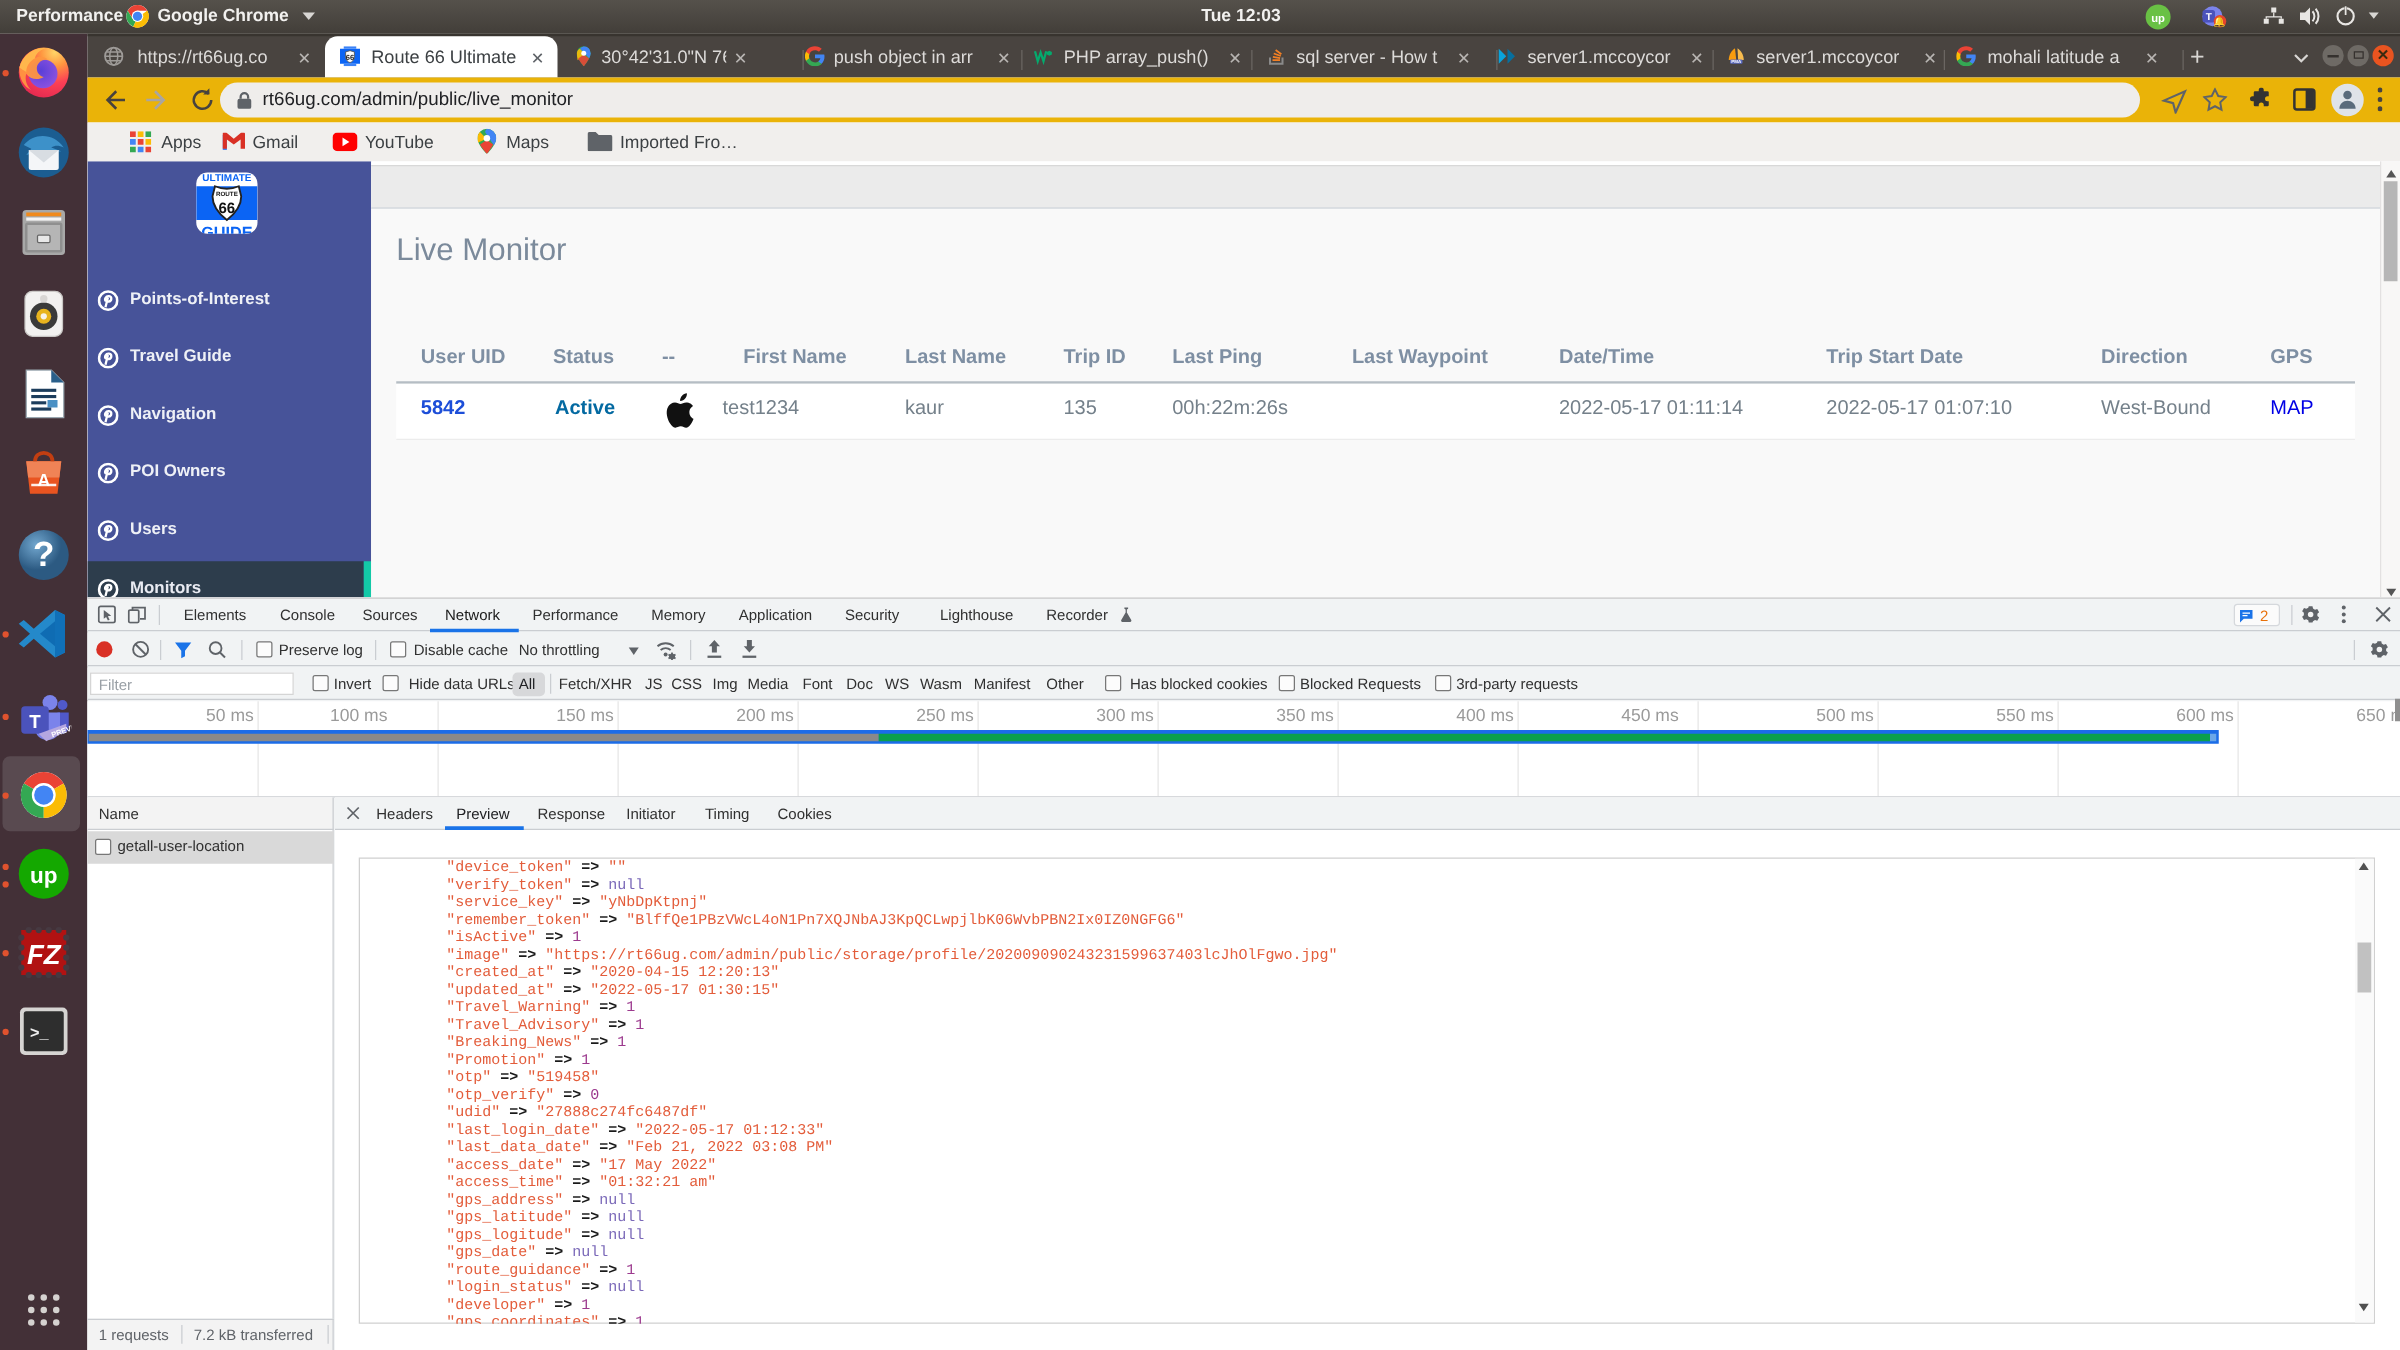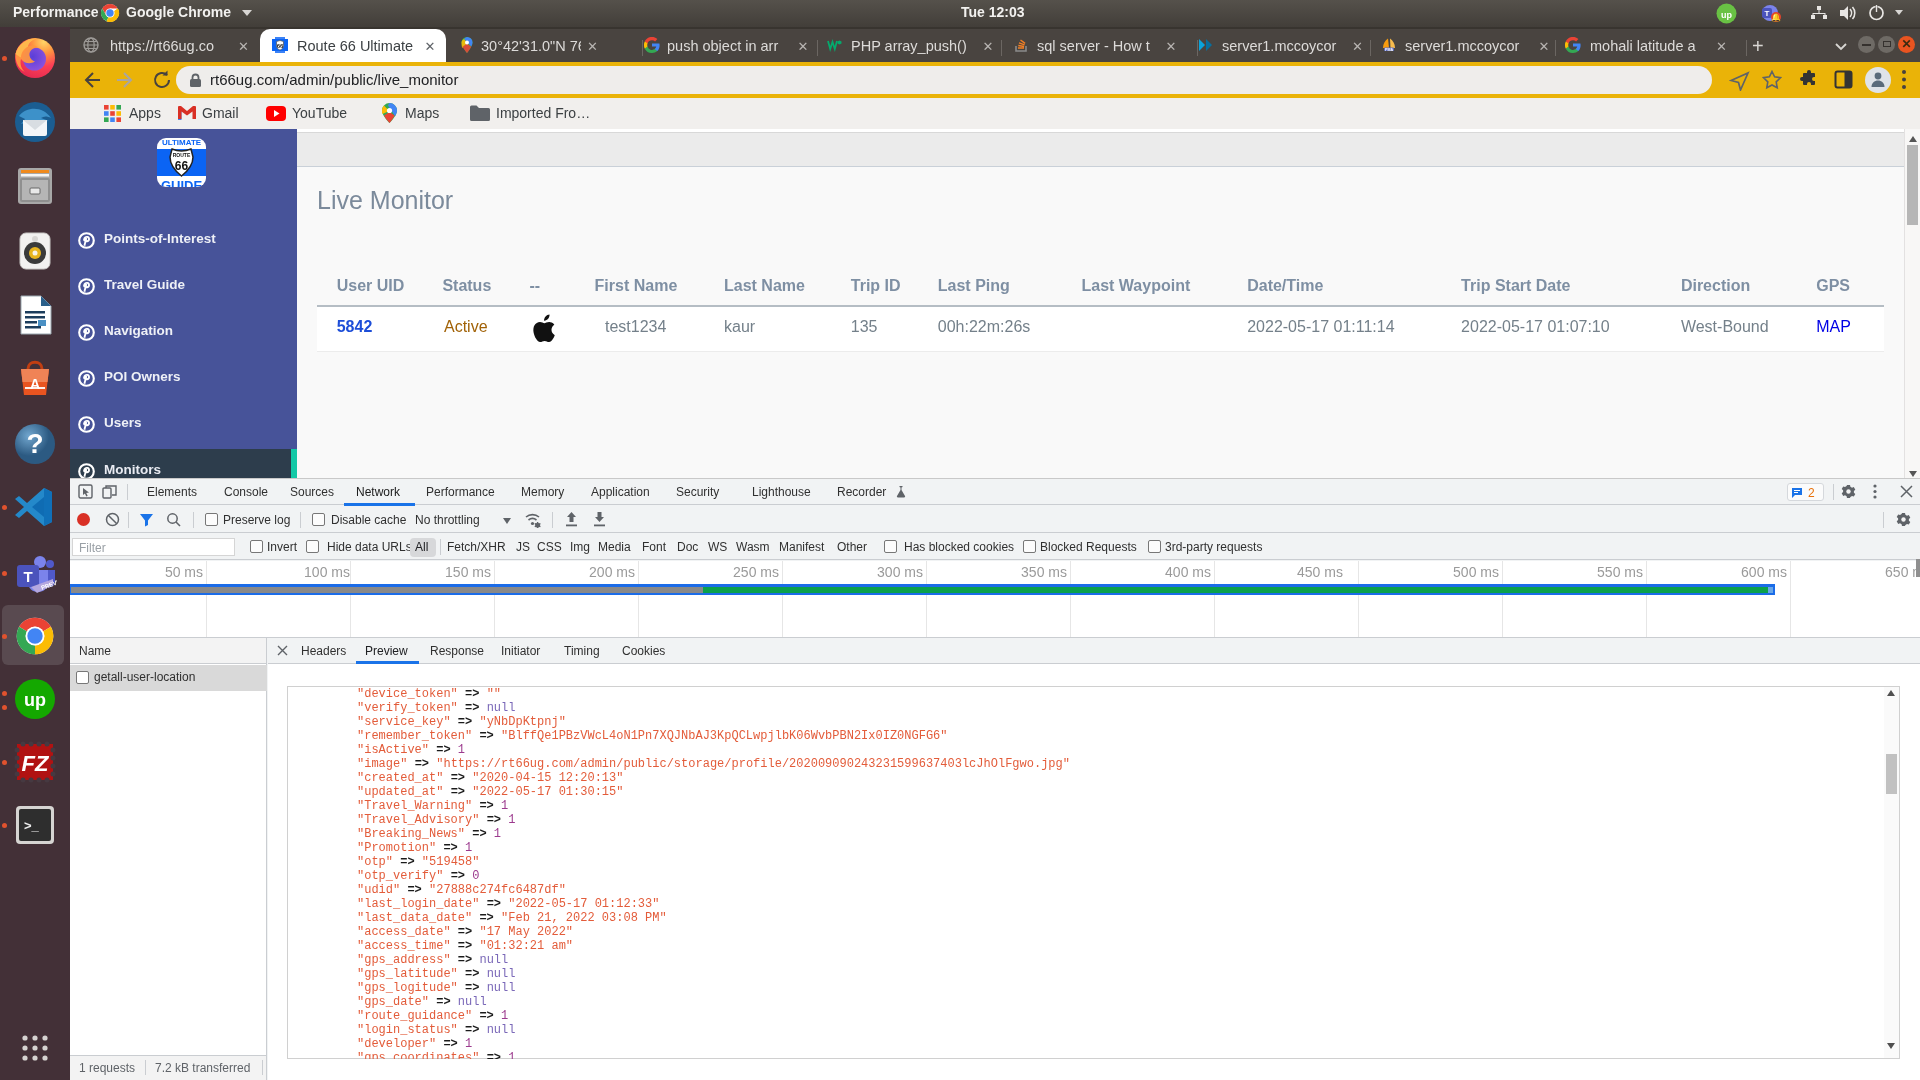--- a/index.html
+++ b/index.html
@@ -475,26 +475,26 @@
       <div class="abs thead" style="left:553.8px;top:148px;">Trip ID</div>
       <div class="abs thead" style="left:640.8px;top:148px;">Last Ping</div>
       <div class="abs thead" style="left:784.5px;top:148px;">Last Waypoint</div>
       <div class="abs thead" style="left:950.2px;top:148px;">Date/Time</div>
       <div class="abs thead" style="left:1164.1px;top:148px;">Trip Start Date</div>
       <div class="abs thead" style="left:1383.9px;top:148px;">Direction</div>
       <div class="abs thead" style="left:1519.2px;top:148px;">GPS</div>
       <div class="abs" style="left:20px;top:176px;width:1567px;height:2px;background:#b5bdc4;"></div>
       <div class="abs" style="left:20px;top:178px;width:1567px;height:45px;background:#fff;border-bottom:1px solid #ececec;"></div>
       <div class="abs tval" style="left:39.7px;top:189px;font-weight:bold;color:#1d4ed8;">5842</div>
-      <div class="abs tval" style="left:147px;top:189px;font-weight:normal;color:#a16207;">Active</div>
+      <div class="abs tval" style="left:147px;top:189px;font-weight:bold;color:#0369a1;">Active</div>
       <svg class="abs" style="left:233px;top:183px;" width="30" height="34" viewBox="0 0 30 34">
           <path d="M21.5 17.8c0-3.4 2.8-5 2.9-5.1-1.6-2.3-4-2.6-4.9-2.7-2.1-.2-4.1 1.2-5.1 1.2-1 0-2.7-1.2-4.4-1.2-2.3 0-4.4 1.3-5.5 3.3-2.4 4.1-.6 10.2 1.6 13.5 1.1 1.6 2.4 3.4 4.2 3.3 1.7-.1 2.3-1.1 4.3-1.1 2 0 2.6 1.1 4.4 1.1 1.8 0 2.9-1.6 4-3.3 1.3-1.9 1.8-3.7 1.8-3.8-.1 0-3.3-1.3-3.3-5.2z" fill="#111"></path>
           <path d="M18.1 6.8c.9-1.1 1.6-2.7 1.4-4.3-1.4.1-3 .9-3.9 2-.9 1-1.7 2.7-1.5 4.2 1.5.1 3.1-.8 4-1.9z" fill="#111"></path>
         </svg>
-      <div class="abs tval" style="left:308px;top:189px;">test1234</div>
+      <div class="abs tval" style="left:281px;top:189px;">test1234</div>
       <div class="abs tval" style="left:427px;top:189px;">kaur</div>
       <div class="abs tval" style="left:553.8px;top:189px;">135</div>
       <div class="abs tval" style="left:640.8px;top:189px;">00h:22m:26s</div>
       <div class="abs tval" style="left:950.2px;top:189px;">2022-05-17 01:11:14</div>
       <div class="abs tval" style="left:1164.1px;top:189px;">2022-05-17 01:07:10</div>
       <div class="abs tval" style="left:1383.9px;top:189px;">West-Bound</div>
       <div class="abs tval" style="left:1519.2px;top:189px;color:#0000e5;">MAP</div>
     </div>
     <div class="abs" id="pgscroll">
       <div class="abs" style="left:4px;top:7px;width:0;height:0;border-left:4px solid transparent;border-right:4px solid transparent;border-bottom:6px solid #555;"></div>
@@ -615,21 +615,21 @@
     <div class="dtlabel" style="left:767px;top:62px;">Other</div>
     <div class="cb" style="left:814px;top:62px;"></div>
     <div class="dtlabel" style="left:834px;top:62px;">Has blocked cookies</div>
     <div class="cb" style="left:953px;top:62px;"></div>
     <div class="dtlabel" style="left:970px;top:62px;">Blocked Requests</div>
     <div class="cb" style="left:1078px;top:62px;"></div>
     <div class="dtlabel" style="left:1095px;top:62px;">3rd-party requests</div>
 
     <div class="abs" style="left:0;top:83px;width:1850px;height:77px;background:#fff;"></div>
     <div class="ruler-lab" style="left:63px;top:86px;width:70px;text-align:right;">50 ms</div>
-    <div class="ruler-lab" style="left:210px;top:86px;width:70px;text-align:right;">100 ms</div>
+    <div class="ruler-lab" style="left:194px;top:86px;width:70px;">100 ms</div>
     <div class="ruler-lab" style="left:351px;top:86px;width:70px;text-align:right;">150 ms</div>
     <div class="ruler-lab" style="left:495px;top:86px;width:70px;text-align:right;">200 ms</div>
     <div class="ruler-lab" style="left:639px;top:86px;width:70px;text-align:right;">250 ms</div>
     <div class="ruler-lab" style="left:783px;top:86px;width:70px;text-align:right;">300 ms</div>
     <div class="ruler-lab" style="left:927px;top:86px;width:70px;text-align:right;">350 ms</div>
     <div class="ruler-lab" style="left:1071px;top:86px;width:70px;text-align:right;">400 ms</div>
     <div class="ruler-lab" style="left:1215px;top:86px;width:70px;text-align:center;">450 ms</div>
     <div class="ruler-lab" style="left:1359px;top:86px;width:70px;text-align:right;">500 ms</div>
     <div class="ruler-lab" style="left:1503px;top:86px;width:70px;text-align:right;">550 ms</div>
     <div class="ruler-lab" style="left:1647px;top:86px;width:70px;text-align:right;">600 ms</div>

